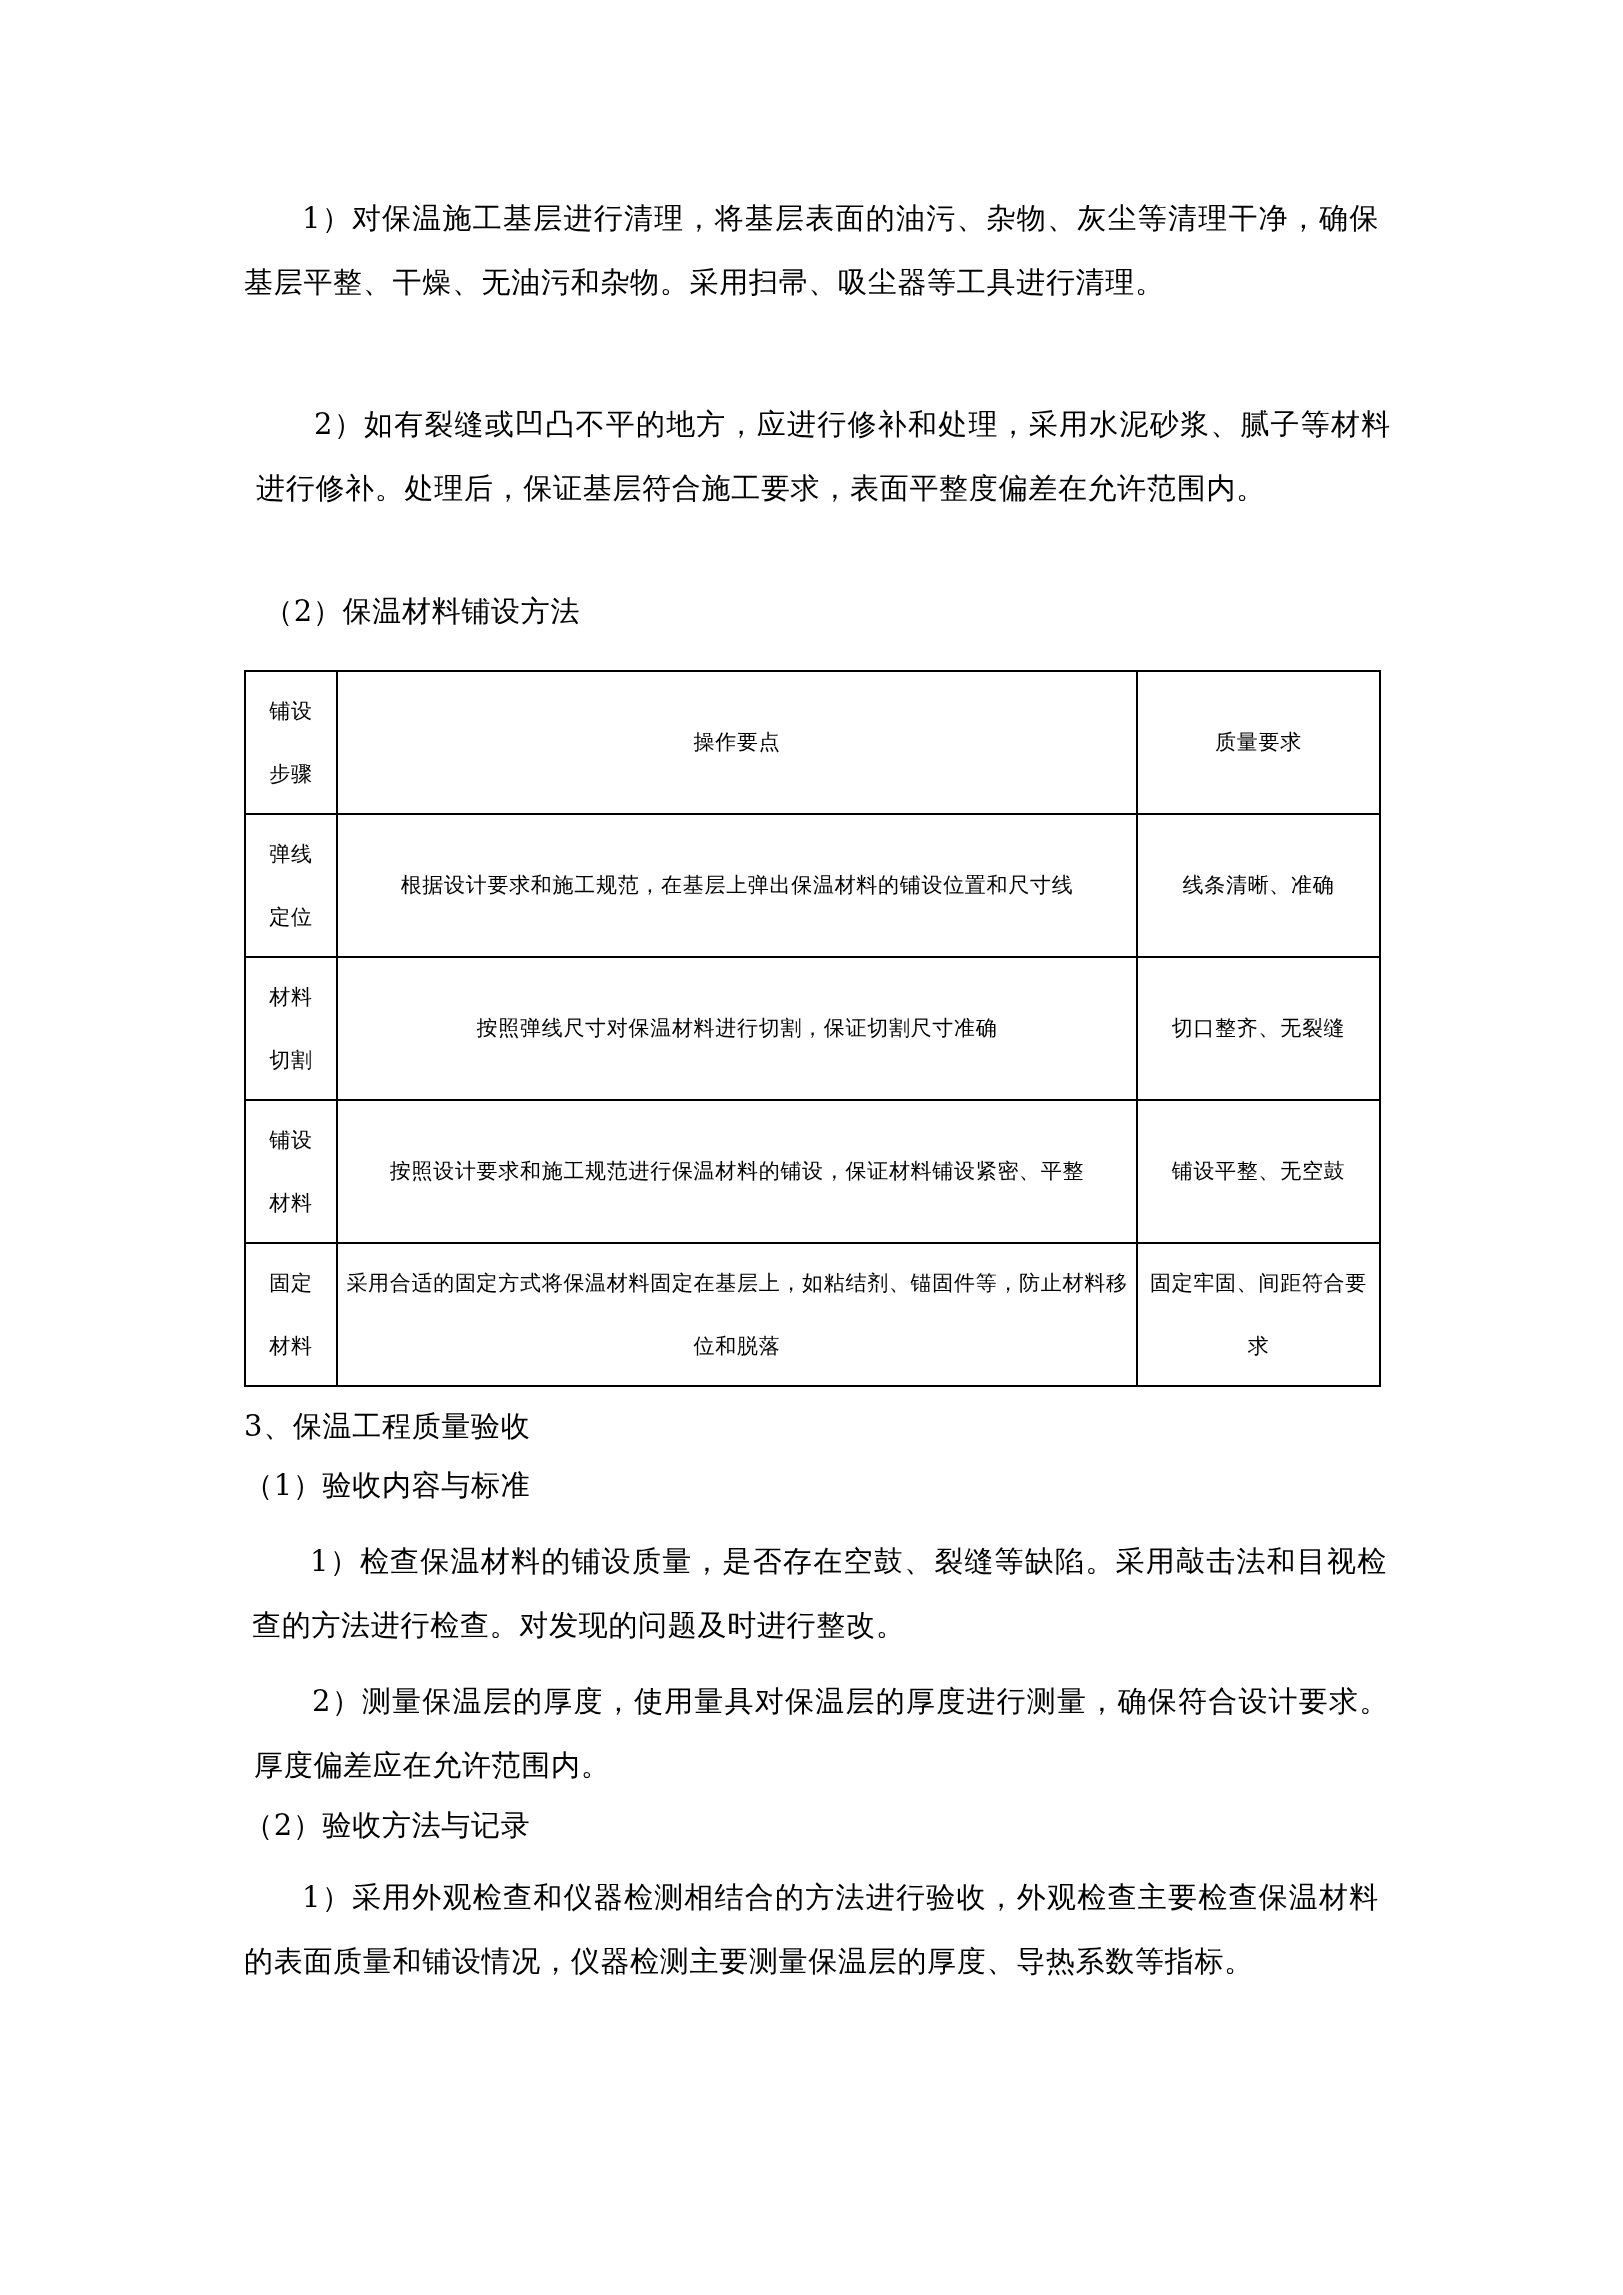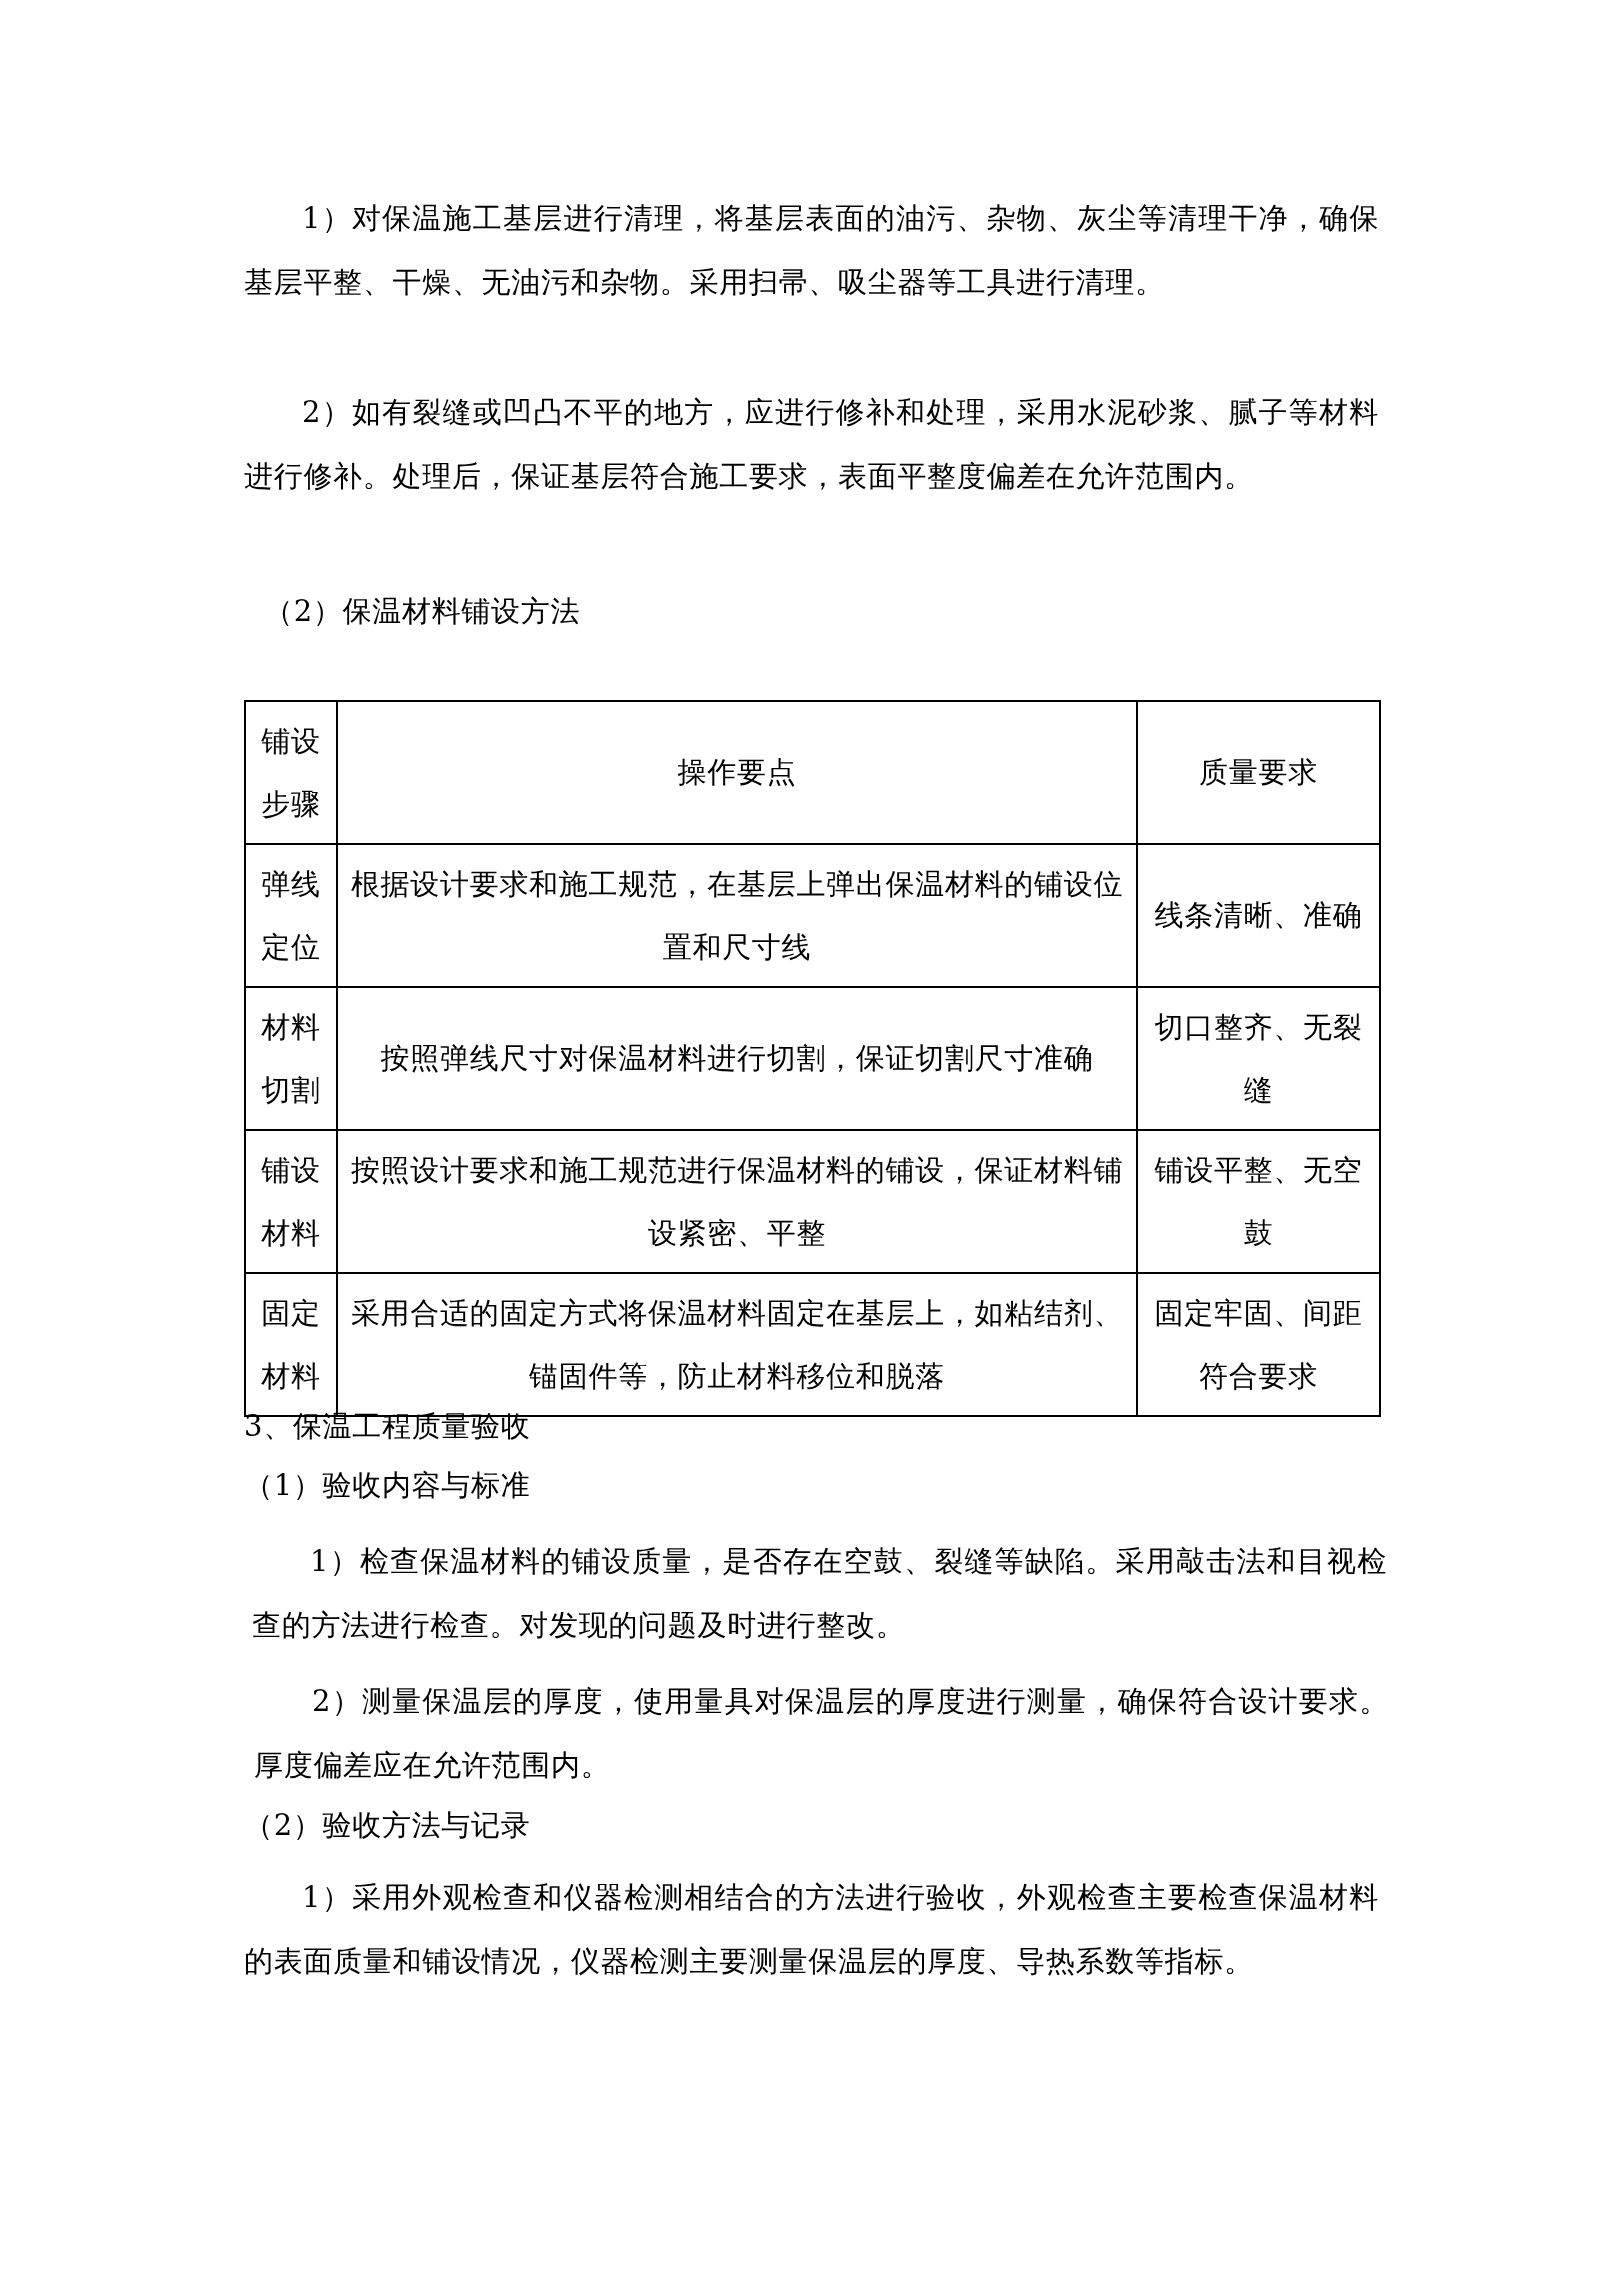--- a/index.html
+++ b/index.html
@@ -10,43 +10,43 @@
   }
   .page { position: absolute; left: 0; top: 0; width: 1434px; height: 2295px; background: #fff; }
   .p {
     position: absolute; left: 244px; width: 1135px;
     font-size: 29px; line-height: 64px; letter-spacing: 0.7px;
     text-align: justify; text-align-last: left;
   }
   .indent { text-indent: 58px; }
   .h { position: absolute; left: 244px; font-size: 29px; line-height: 39px; letter-spacing: 0.7px; }
   table.t {
-    position: absolute; left: 244px; top: 700px; width: 1135px;
+    position: absolute; left: 244px; top: 670px; width: 1135px;
     border-collapse: collapse; table-layout: fixed;
-    font-size: 29px; letter-spacing: 0.7px;
+    font-size: 21px; letter-spacing: 0.7px;
   }
   table.t td {
     border: 2px solid #000; vertical-align: middle; text-align: center;
     line-height: 63px; padding: 0 3.9px; overflow: hidden;
   }
   table.t col.c1 { width: 92px; }
   table.t col.c2 { width: 800px; }
   table.t col.c3 { width: 243px; }
   table.t tr.hdr td { height: 141px; }
   table.t tr.row td { height: 141px; }
   .step { display: block; line-height: 63px; }
 </style>
 </head>
 <body>
 
 <div class="page">
 
   <p class="p indent" style="top:186px;margin:0;">1）对保温施工基层进行清理，将基层表面的油污、杂物、灰尘等清理干净，确保基层平整、干燥、无油污和杂物。采用扫帚、吸尘器等工具进行清理。</p>
 
-  <p class="p indent" style="top:380px;margin:0;">2）如有裂缝或凹凸不平的地方，应进行修补和处理，采用水泥砂浆、腻子等材料进行修补。处理后，保证基层符合施工要求，表面平整度偏差在允许范围内。</p>
+  <p class="p indent" style="top:380px;margin:12px;">2）如有裂缝或凹凸不平的地方，应进行修补和处理，采用水泥砂浆、腻子等材料进行修补。处理后，保证基层符合施工要求，表面平整度偏差在允许范围内。</p>
 
   <div class="h" style="top:592px;margin-left:20px;">（2）保温材料铺设方法</div>
 
   <table class="t">
     <colgroup>
         <col class="c1">
         <col class="c2">
         <col class="c3">
       </colgroup>
     <tbody>

